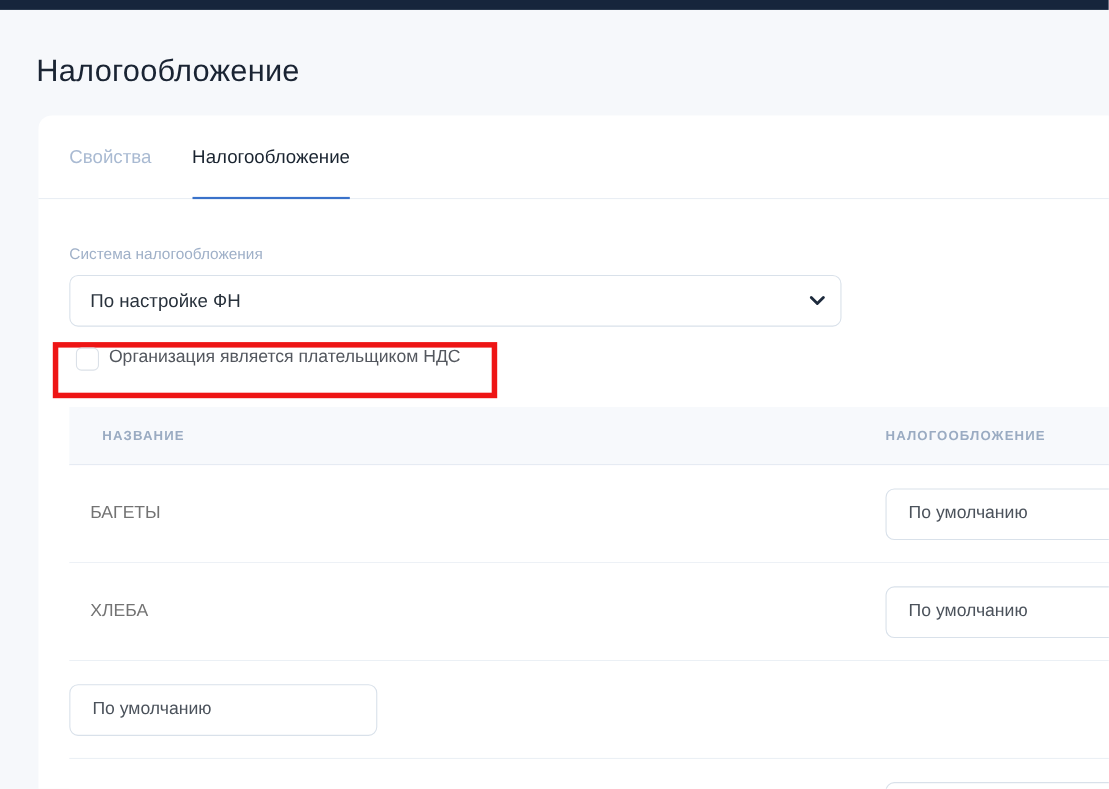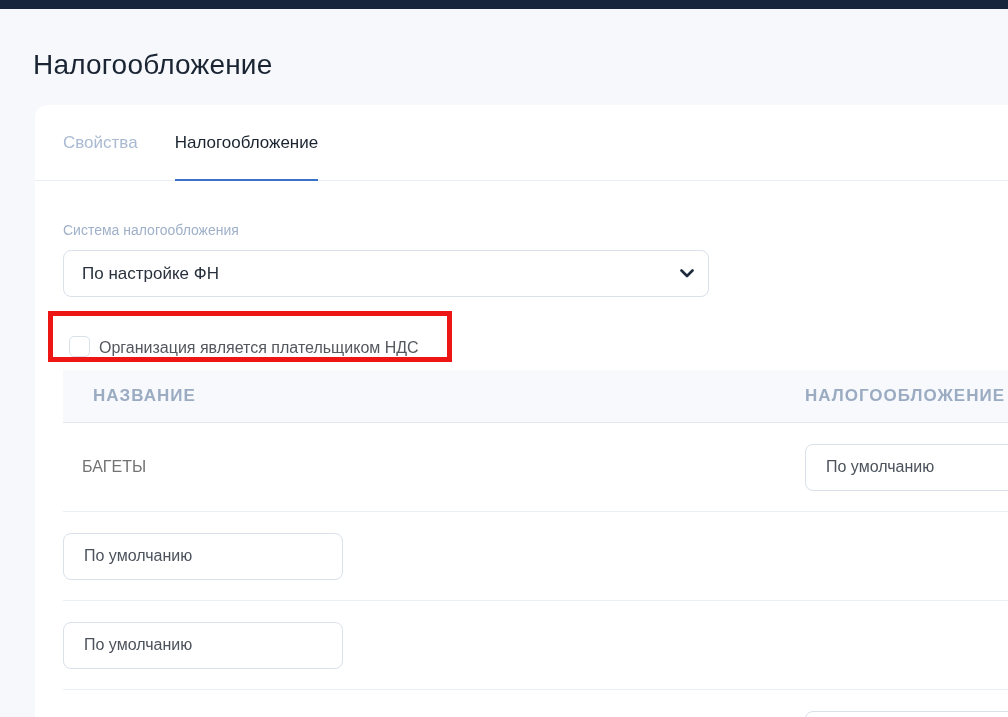--- a/index.html
+++ b/index.html
@@ -60,21 +60,21 @@
   }
   
   .field-label {
     margin: 41px 0 0 28px;
     font-size: 14px;
     color: #9fb0c8;
   }
   .select {
     box-sizing: border-box;
     margin: 12px 0 0 28px;
-    width: 646px;
+    width: 702px;
     height: 47px;
     border: 1px solid #d9e1ea;
     border-radius: 8px;
     background: #ffffff;
     display: flex;
     align-items: center;
     justify-content: space-between;
     padding: 0 14px 0 18px;
     font-size: 17px;
     color: #29323c;
@@ -82,21 +82,21 @@
   }
   .chevron { flex: 0 0 auto; display: block; }
   
   .highlight-rect {
     box-sizing: border-box;
     margin: 14px 0 0 13px;
     width: 404px;
     height: 51px;
     border: 5px solid #ee1515;
     display: flex;
-    align-items: flex-end;
+    align-items: flex-start;
     padding-left: 16px;
   }
   .checkbox {
     box-sizing: border-box;
     width: 21px;
     height: 21px;
     border: 1px solid #dbe1e8;
     border-radius: 5px;
     background: #ffffff;
     flex: 0 0 auto;
@@ -115,21 +115,21 @@
   }
   .t-head {
     display: grid;
     grid-template-columns: 742px 288px;
     align-items: center;
     height: 52px;
     background: #f7f9fc;
     border-bottom: 1px solid #e2e8f0;
   }
   .t-head .th {
-    font-size: 17px;
+    font-size: 12px;
     font-weight: bold;
     letter-spacing: 1px;
     color: #9aabc2;
     text-transform: uppercase;
   }
   .th--name { padding-left: 30px; }
   .t-row {
     display: grid;
     grid-template-columns: 742px 288px;
     align-items: center;
@@ -201,20 +201,21 @@
 
     <div class="t-row">
       <div class="row-name">БАГЕТЫ</div>
       <div class="row-select">
         <span>По умолчанию</span>
 
       </div>
     </div>
 
     <div class="t-row">
+      <div class="row-name">ХЛЕБА</div>
       <div class="row-select">
         <span>По умолчанию</span>
 
       </div>
     </div>
 
     <div class="t-row">
       <div class="row-select">
         <span>По умолчанию</span>
 

